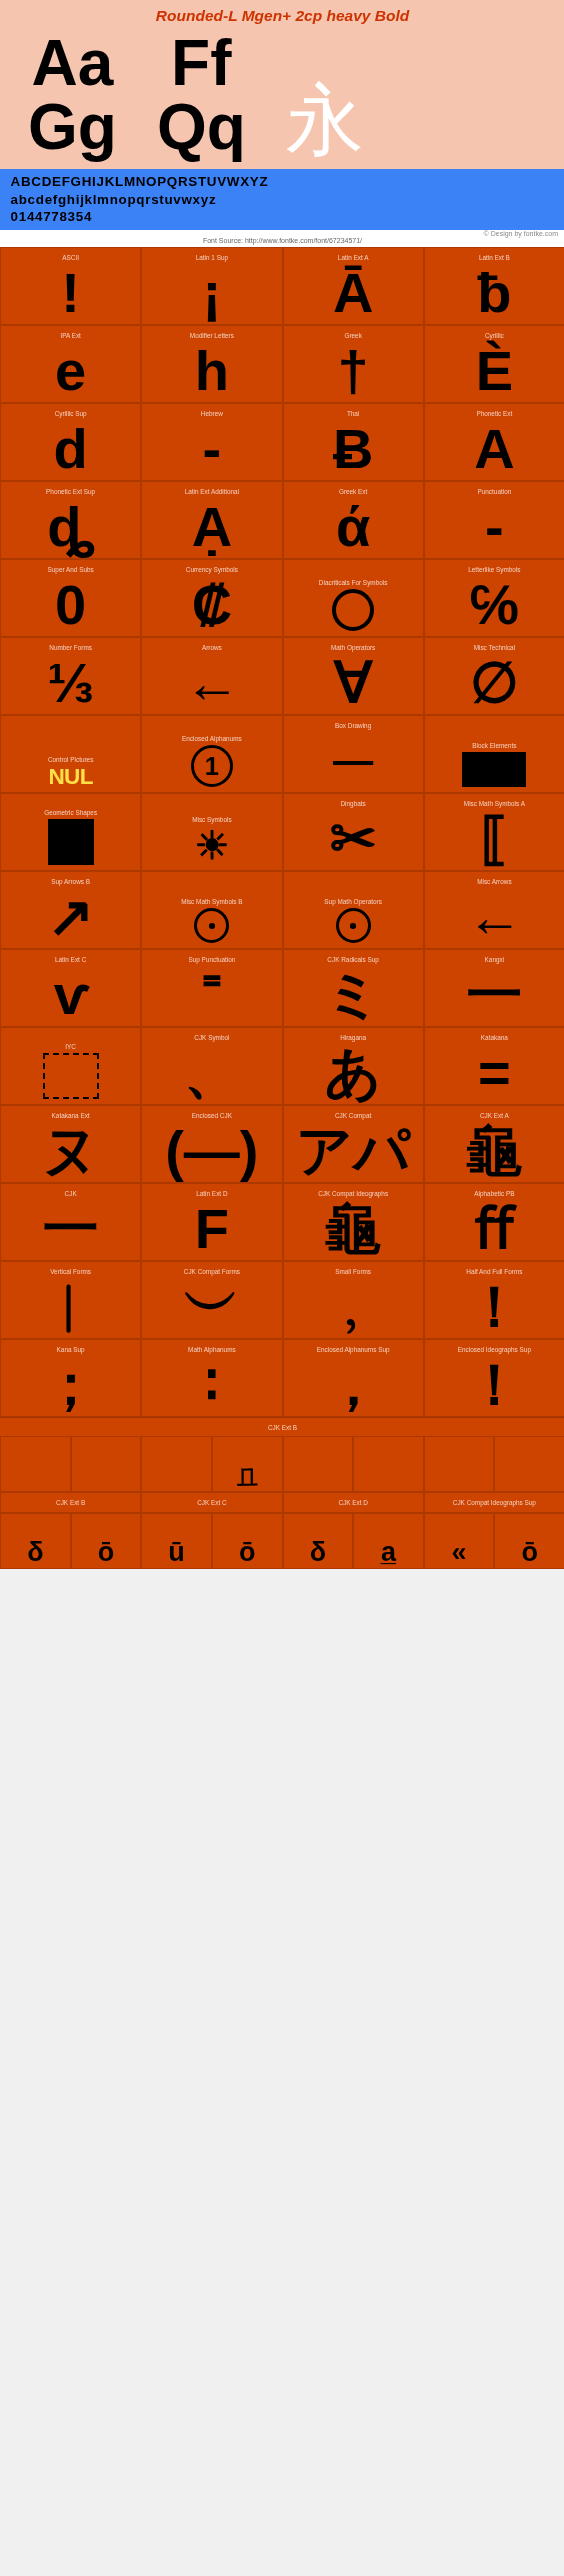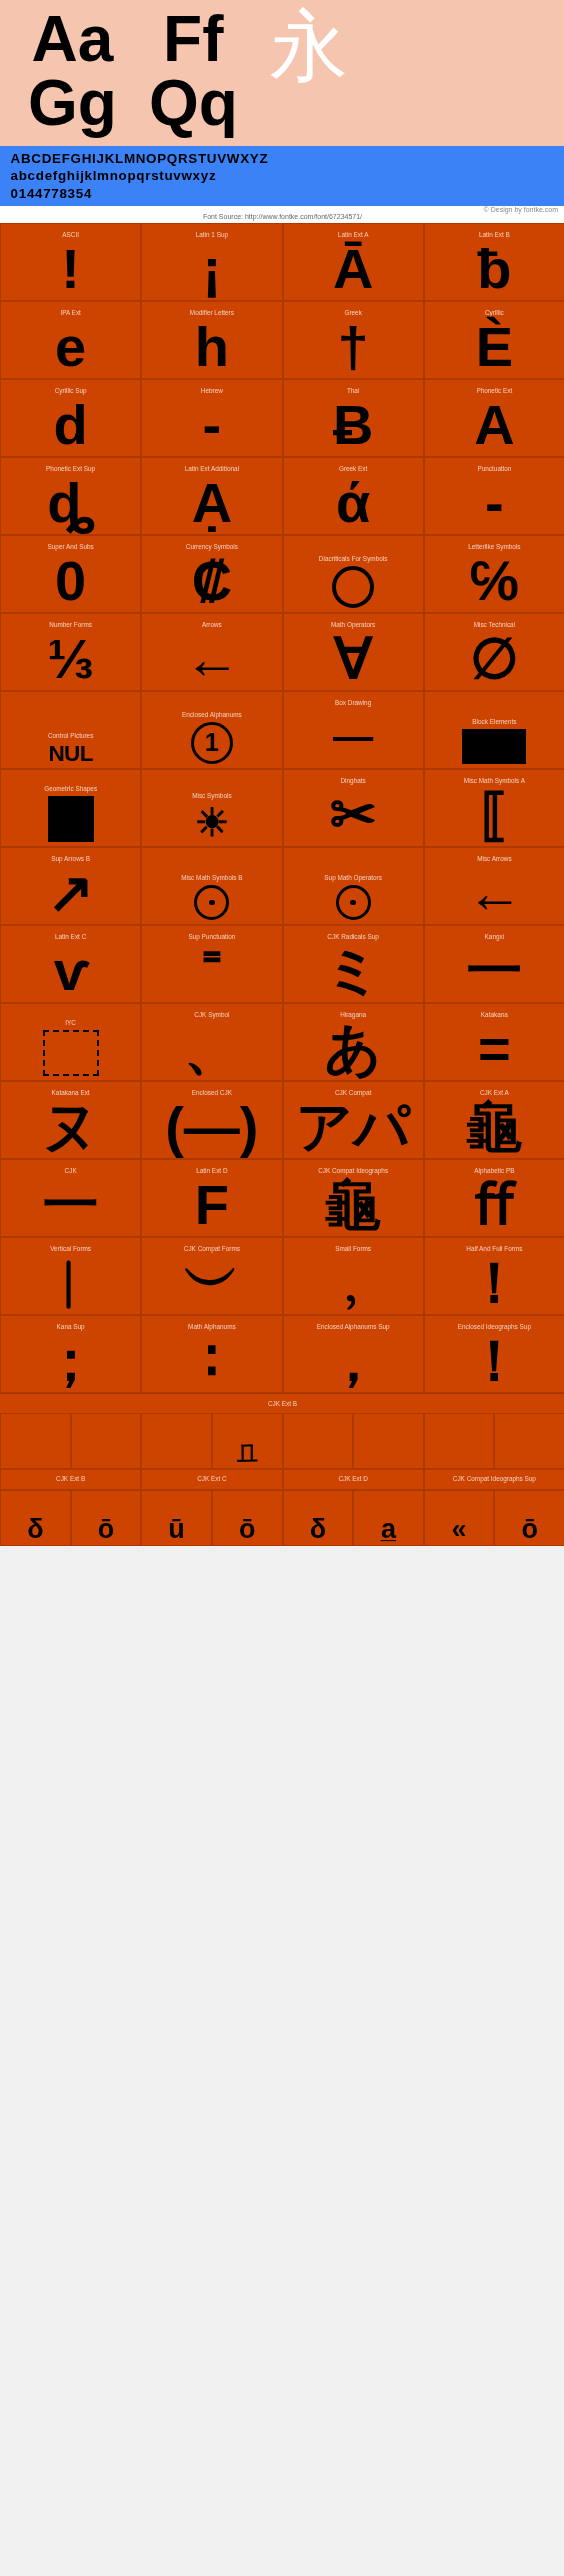--- a/index.html
+++ b/index.html
@@ -18,22 +18,22 @@
     .font-title {
       color: #cc3300;
       font-size: 15.5px;
       font-weight: bold;
       margin-bottom: 5.6px;
       font-style: italic;
     }
     .big-letters {
       display: flex;
       justify-content: flex-start;
-      align-items: flex-start;
-      gap: 4px;
+      align-items: flex-end;
+      gap: 12px;
       padding: 0 14px;
     }
     .big-letter-group {
       display: flex;
       flex-direction: column;
     }
     .big-char {
       font-size: 64px;
       font-weight: 900;
       color: #000;
@@ -99,21 +99,21 @@
     .cell-label {
       font-size: 6.4px;
       color: #f5d0c0;
       text-align: center;
       margin-bottom: 2.8px;
       line-height: 1.2;
     }
     .cell-glyph-sm {
       font-size: 27px;
       font-weight: 900;
-      color: #000000;
+      color: #fde047;
       line-height: 1;
       text-align: center;
     }
     .cell-glyph-xl {
       font-size: 56px;
       font-weight: 900;
       color: #000;
       line-height: 1;
       text-align: center;
     }
@@ -202,20 +202,21 @@
       font-weight: 900;
       color: #000;
       line-height: 1;
       text-align: center;
     }
   </style>
 </head>
 <body>
 
 <div class="header-section">
+  <div class="font-title">Rounded-L Mgen+ 2cp heavy Bold</div>
   <div class="big-letters">
     <div class="big-letter-group">
       <span class="big-char">Aa</span>
       <span class="big-char">Gg</span>
     </div>
     <div class="big-letter-group">
       <span class="big-char-right">Ff</span>
       <span class="big-char-right">Qq</span>
     </div>
     <span class="cjk-char">永</span>

